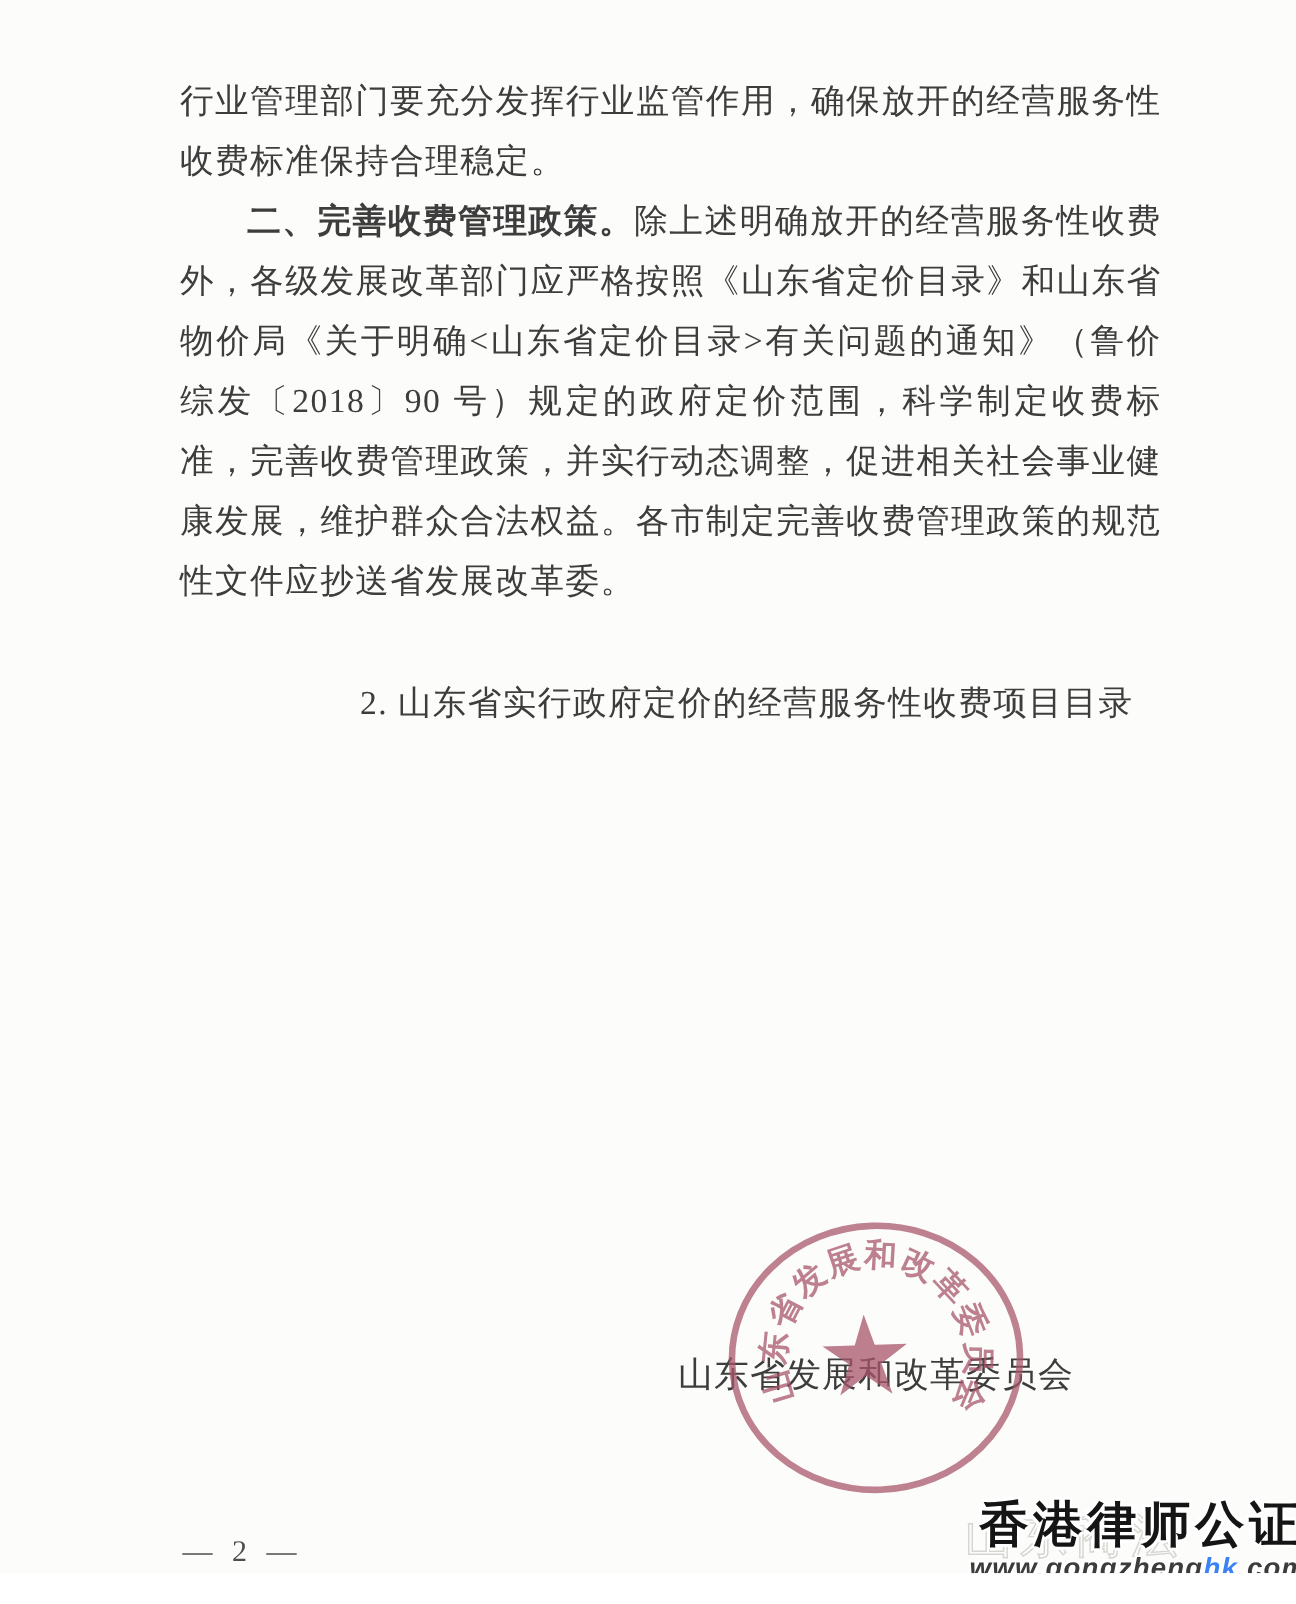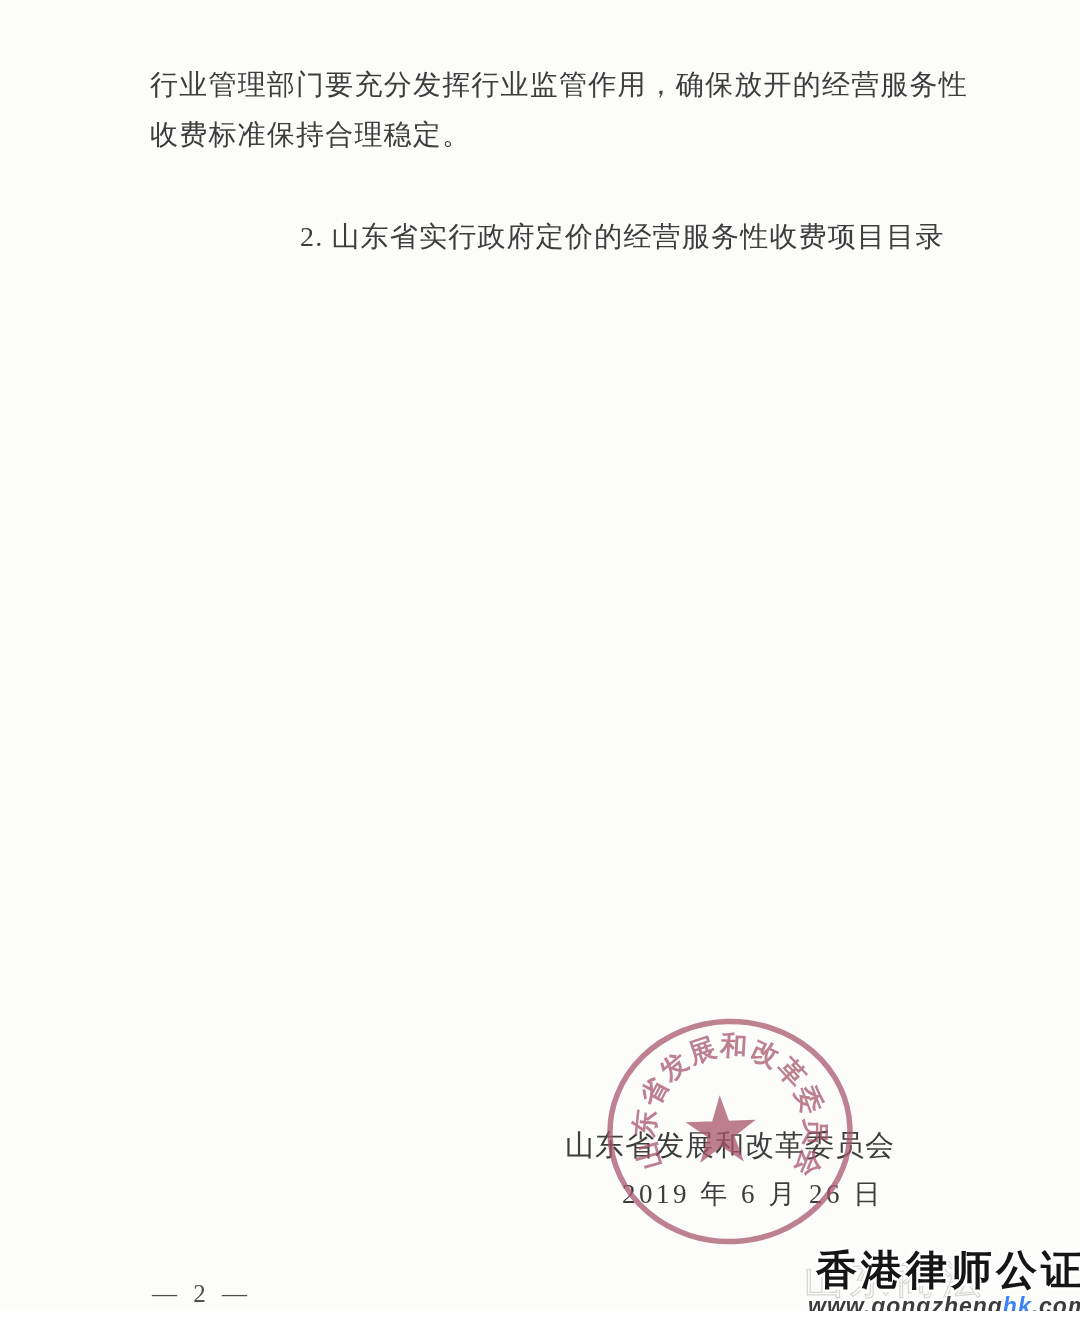--- a/index.html
+++ b/index.html
@@ -116,28 +116,28 @@
   }
   .wm-url .hk { color: #3b82f6; text-align: center; }
 </style>
 </head>
 <body>
 
 <div class="page">
 
   <div class="doc-body">
     <p class="para"><span class="lead"></span><span>行业管理部门要充分发挥行业监管作用，确保放开的经营服务性收费标准保持合理稳定。</span></p>
+    <p class="para indent"><span class="lead">二、完善收费管理政策。</span><span>除上述明确放开的经营服务性收费外，各级发展改革部门应严格按照《山东省定价目录》和山东省物价局《关于明确&lt;山东省定价目录&gt;有关问题的通知》（鲁价综发〔2018〕90 号）规定的政府定价范围，科学制定收费标准，完善收费管理政策，并实行动态调整，促进相关社会事业健康发展，维护群众合法权益。各市制定完善收费管理政策的规范性文件应抄送省发展改革委。</span></p>
 
     <div class="attachment">
       <div class="att-line att-l3"><span class="att-num">2.</span><span>山东省实行政府定价的经营服务性收费项目目录</span></div>
     </div>
   </div>
 
   <div class="sig-org">山东省发展和改革委员会</div>
-  <div class="sig-date">2019 年 6 月 26 日</div>
 
   <div class="seal">
     <svg viewBox="0 0 249 231" xmlns="http://www.w3.org/2000/svg">
       <defs>
         <path id="sealArc" d="M 55.1 146.1 A 76 76 0 1 1 192.9 146.1" fill="none"></path>
       </defs>
       <ellipse cx="124" cy="114.5" rx="120" ry="110" fill="none" stroke-width="5.5" opacity="0.9" stroke="#a8556a"></ellipse>
       <polygon points="115,78 136.8,144.9 79.8,103.6 150.2,103.6 93.2,144.9" fill-rule="nonzero" opacity="0.92" fill="#a8556a"></polygon>
       <text class="seal-text-el" opacity="0.9" fill="#a8556a">
         <textPath href="#sealArc" startOffset="0">山东省发展和改革委员会</textPath>

